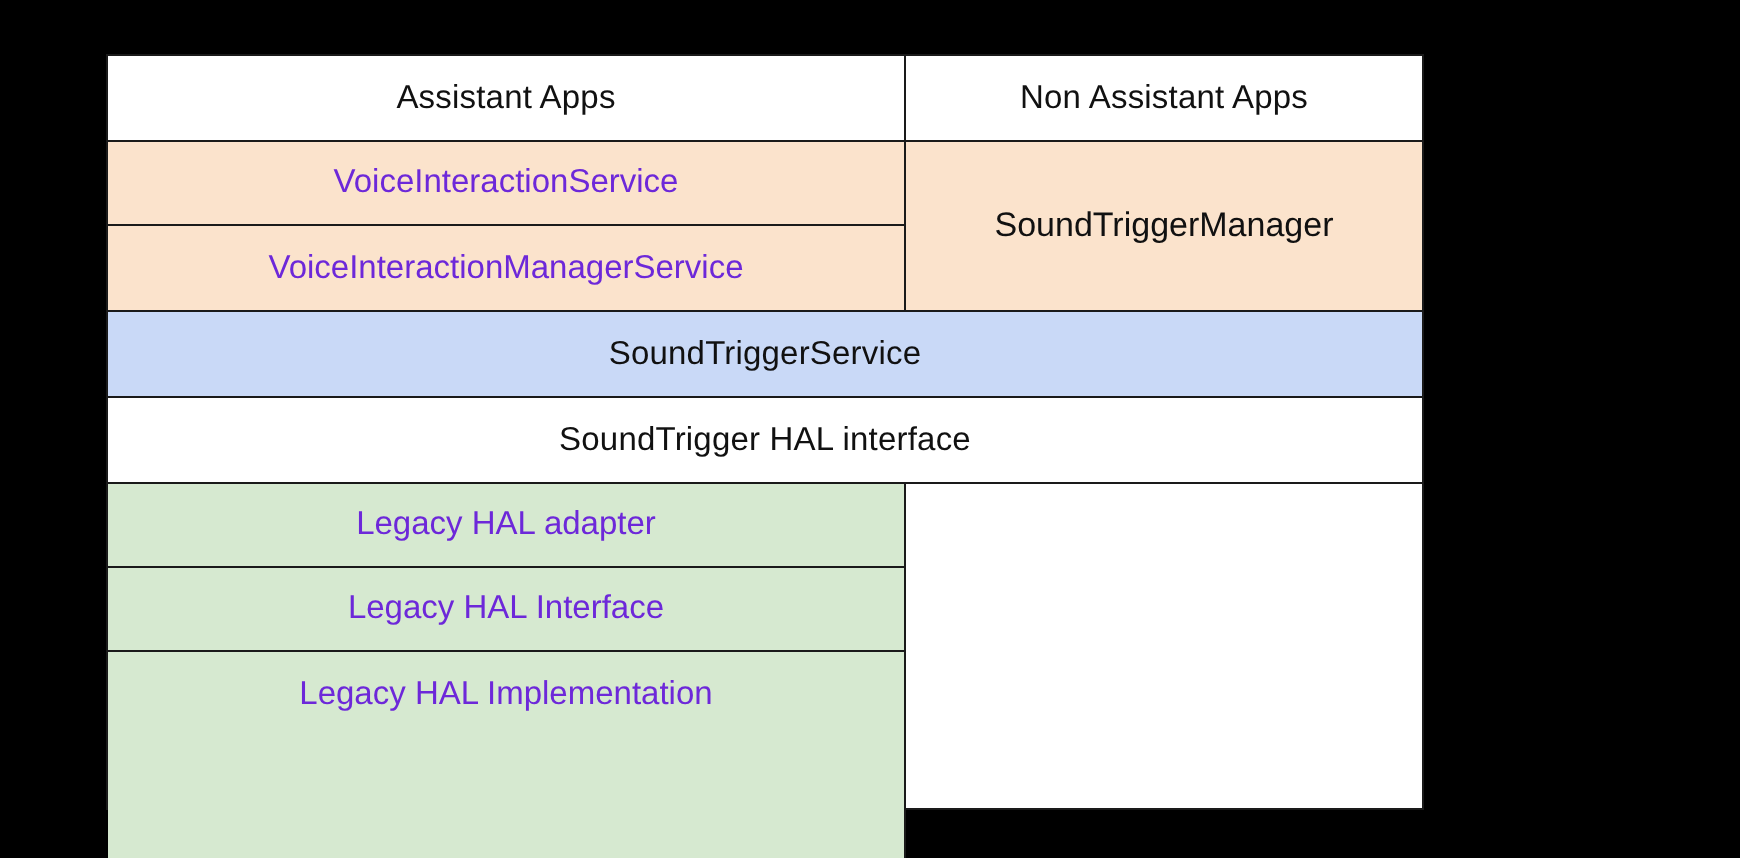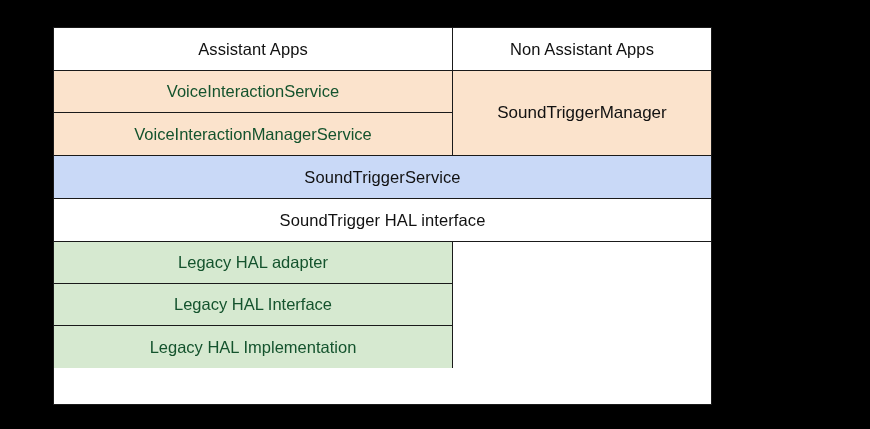--- a/index.html
+++ b/index.html
@@ -97,21 +97,21 @@
     text-align: center;
     white-space: nowrap;
   }
   .stack-cell {
     height: 42px;
     display: flex;
     align-items: center;
     justify-content: center;
     box-sizing: border-box;
     font-size: 16.5px;
-    color: #14532d;
+    color: #6d28d9;
     text-align: center;
     white-space: nowrap;
   }
 </style>
 </head>
 <body>
 
 <div class="canvas">
 
   <div class="diagram">
@@ -131,21 +131,21 @@
 
     <div class="row h-std bdr-b">
       <div class="cell col-full fill-blue">SoundTriggerService</div>
     </div>
 
 
     <div class="row h-std bdr-b">
       <div class="cell col-full fill-white">SoundTrigger HAL interface</div>
     </div>
 
-    <div class="group" style="height:126px;">
+    <div class="group" style="height:126px;flex-direction:column;">
       <div class="group-left-stack fill-green">
         <div class="stack-cell fill-green bdr-b">Legacy HAL adapter</div>
         <div class="stack-cell fill-green bdr-b">Legacy HAL Interface</div>
         <div class="stack-cell fill-green">Legacy HAL Implementation</div>
       </div>
     </div>
 
   </div>
 </div>
 

